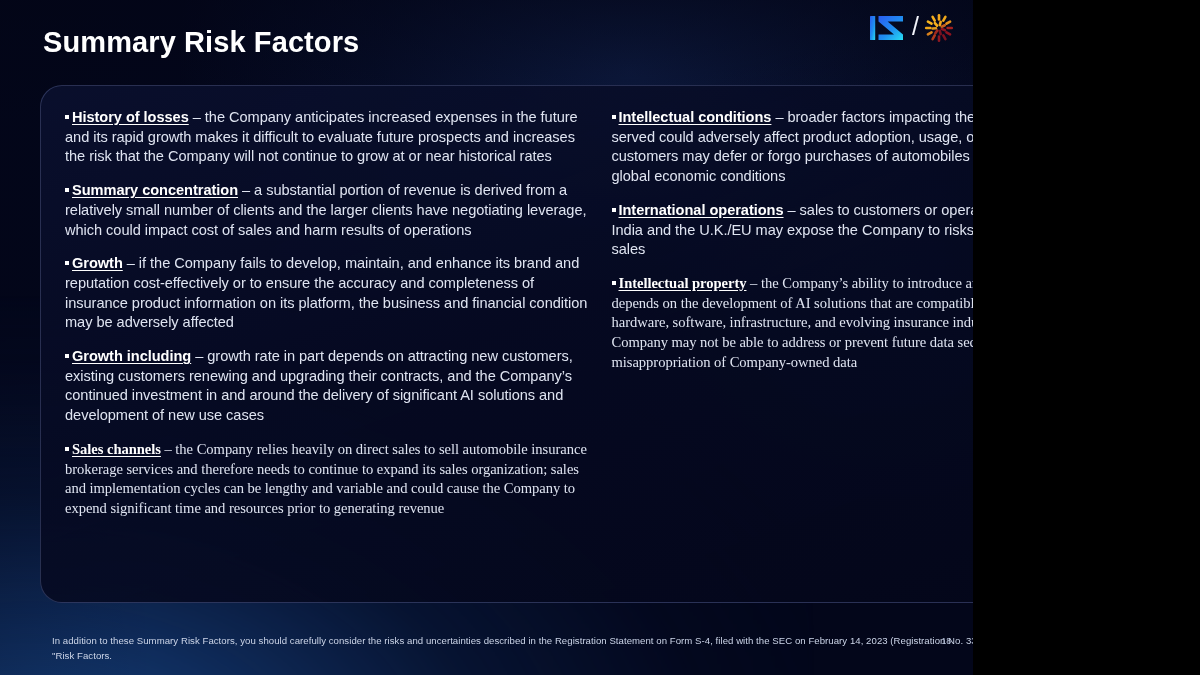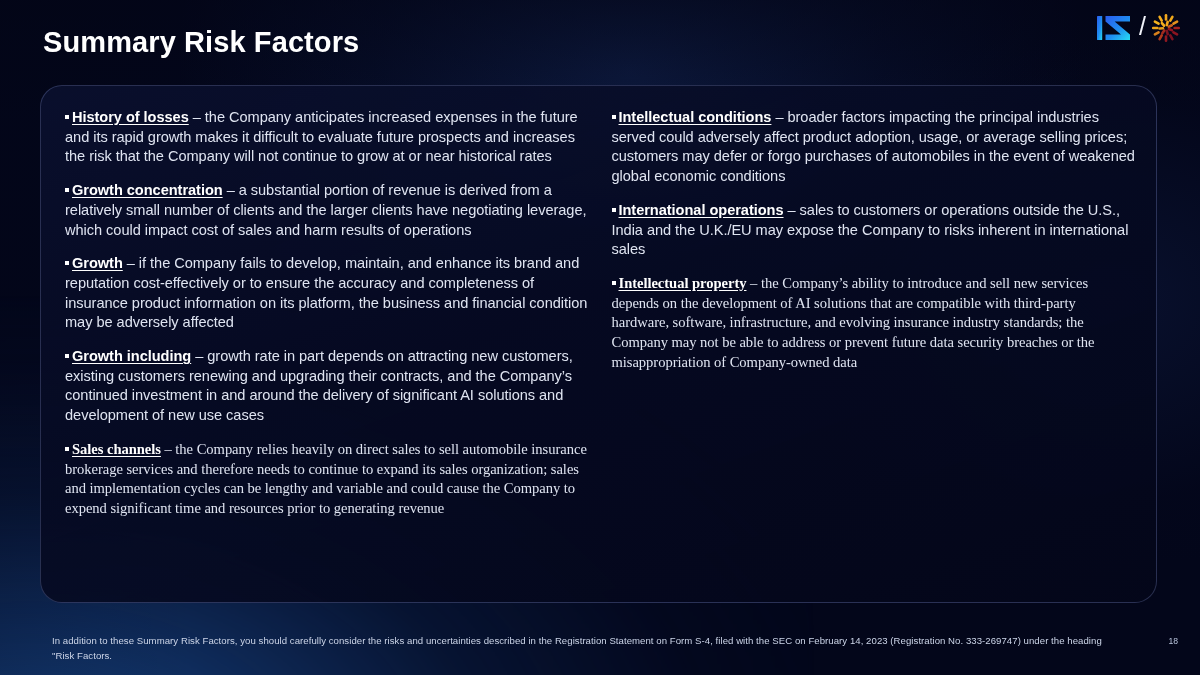--- a/index.html
+++ b/index.html
@@ -2,21 +2,21 @@
 <html><head>
 <meta charset="utf-8">
 <style>
   html, body {
     margin: 0;
     padding: 0;
     background: #000;
   }
   .slide {
     position: relative;
-    width: 1200px;
+    width: 973px;
     height: 675px;
     overflow: hidden;
     background: #04071c;
     font-family: "Liberation Sans", sans-serif;
     -webkit-font-smoothing: antialiased;
   }
   
   .bg-base {
     position: absolute;
     inset: 0;
@@ -230,21 +230,21 @@
     </svg>
   </div>
 
   <div class="card">
     <div class="columns">
       <div class="col col-left">
         <div class="risk-item">
           <span class="bullet"></span><span class="lead">History of losses</span><span class="body-text"> – the Company anticipates increased expenses in the future and its rapid growth makes it difficult to evaluate future prospects and increases the risk that the Company will not continue to grow at or near historical rates</span>
         </div>
         <div class="risk-item">
-          <span class="bullet"></span><span class="lead">Growth concentration</span><span class="body-text"> – a substantial portion of revenue is derived from a relatively small number of clients and the larger clients have negotiating leverage, which could impact cost of sales and harm results of operations</span>
+          <span class="bullet"></span><span class="lead">Summary concentration</span><span class="body-text"> – a substantial portion of revenue is derived from a relatively small number of clients and the larger clients have negotiating leverage, which could impact cost of sales and harm results of operations</span>
         </div>
         <div class="risk-item">
           <span class="bullet"></span><span class="lead">Growth</span><span class="body-text"> – if the Company fails to develop, maintain, and enhance its brand and reputation cost-effectively or to ensure the accuracy and completeness of insurance product information on its platform, the business and financial condition may be adversely affected</span>
         </div>
         <div class="risk-item">
           <span class="bullet"></span><span class="lead">Growth including</span><span class="body-text"> – growth rate in part depends on attracting new customers, existing customers renewing and upgrading their contracts, and the Company’s continued investment in and around the delivery of significant AI solutions and development of new use cases</span>
         </div>
         <div class="risk-item">
           <span class="bullet"></span><span class="lead">Sales channels</span><span class="body-text"> – the Company relies heavily on direct sales to sell automobile insurance brokerage services and therefore needs to continue to expand its sales organization; sales and implementation cycles can be lengthy and variable and could cause the Company to expend significant time and resources prior to generating revenue</span>
         </div>

